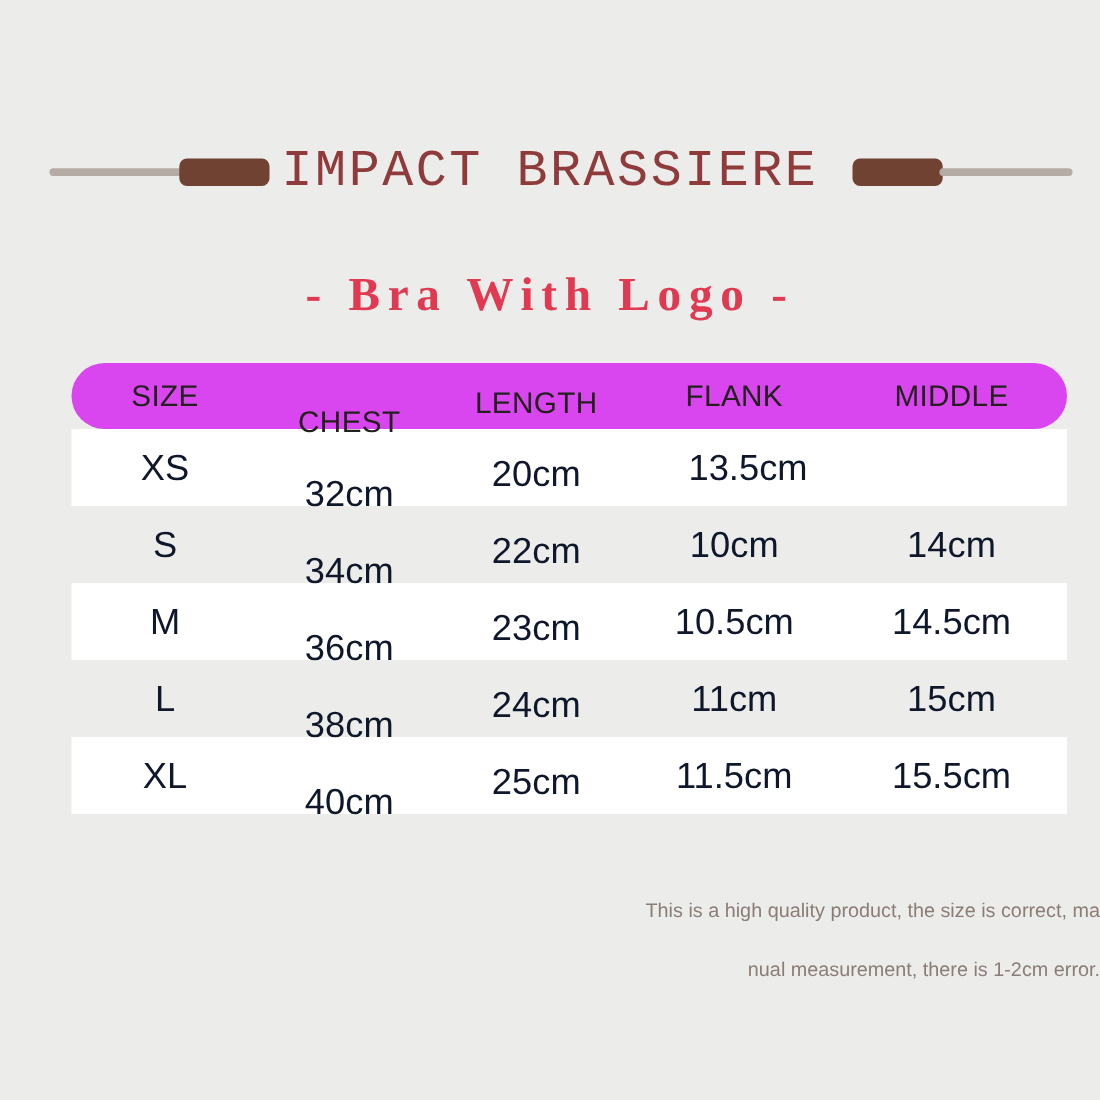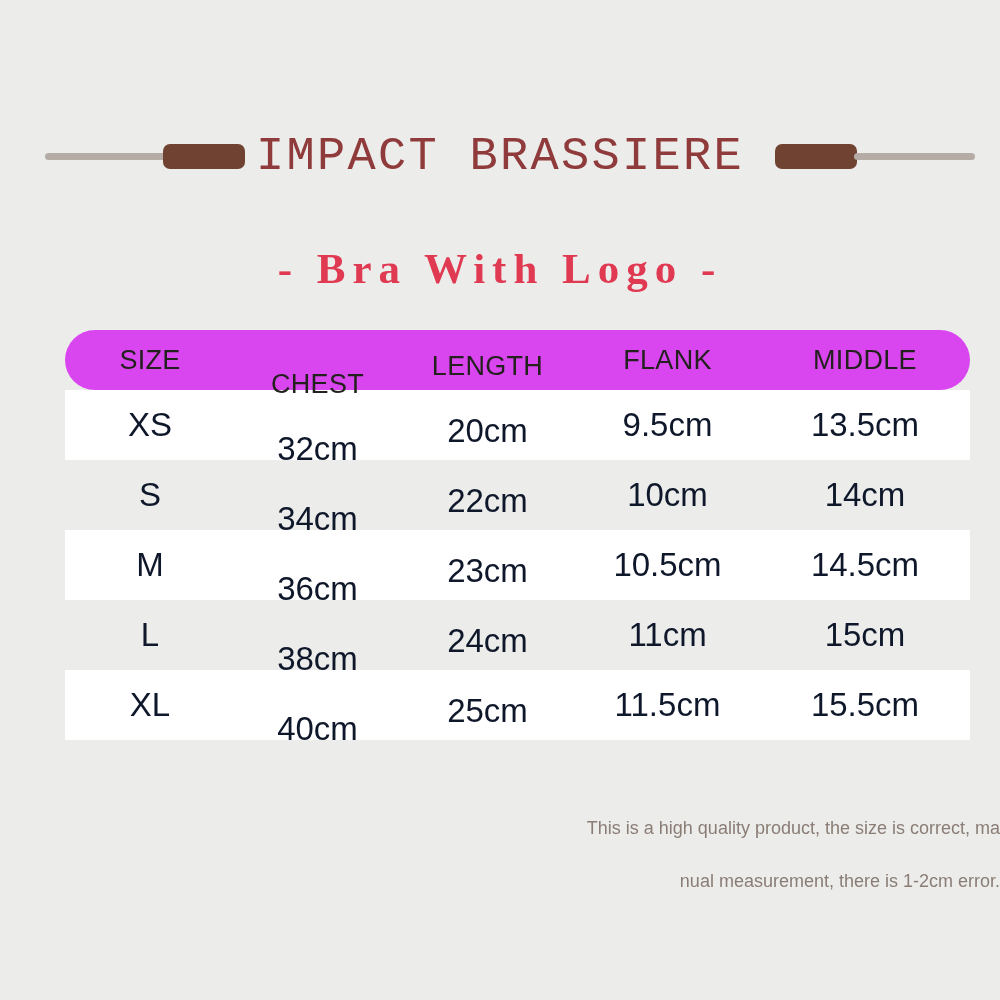--- a/index.html
+++ b/index.html
@@ -175,21 +175,20 @@
       <div class="cell c-chest">CHEST</div>
       <div class="cell c-length">LENGTH</div>
       <div class="cell c-flank">FLANK</div>
       <div class="cell c-middle">MIDDLE</div>
     </div>
 
     <div class="row body odd">
       <div class="cell c-size">XS</div>
       <div class="cell c-chest">32cm</div>
       <div class="cell c-length">20cm</div>
-      <div class="cell c-flank">9.5cm</div>
       <div class="cell c-middle">13.5cm</div>
     </div>
 
     <div class="row body even">
       <div class="cell c-size">S</div>
       <div class="cell c-chest">34cm</div>
       <div class="cell c-length">22cm</div>
       <div class="cell c-flank">10cm</div>
       <div class="cell c-middle">14cm</div>
     </div>

